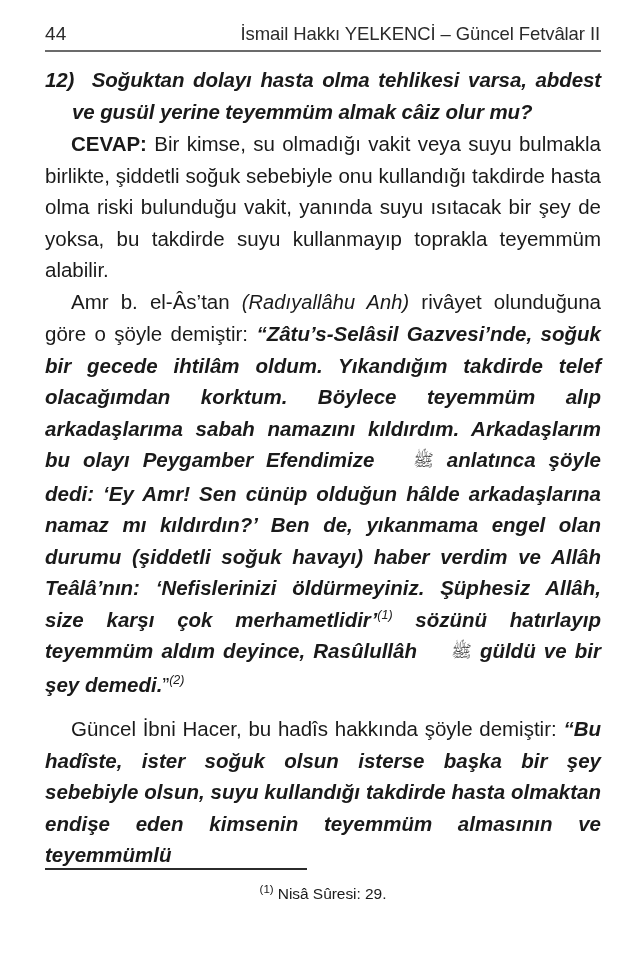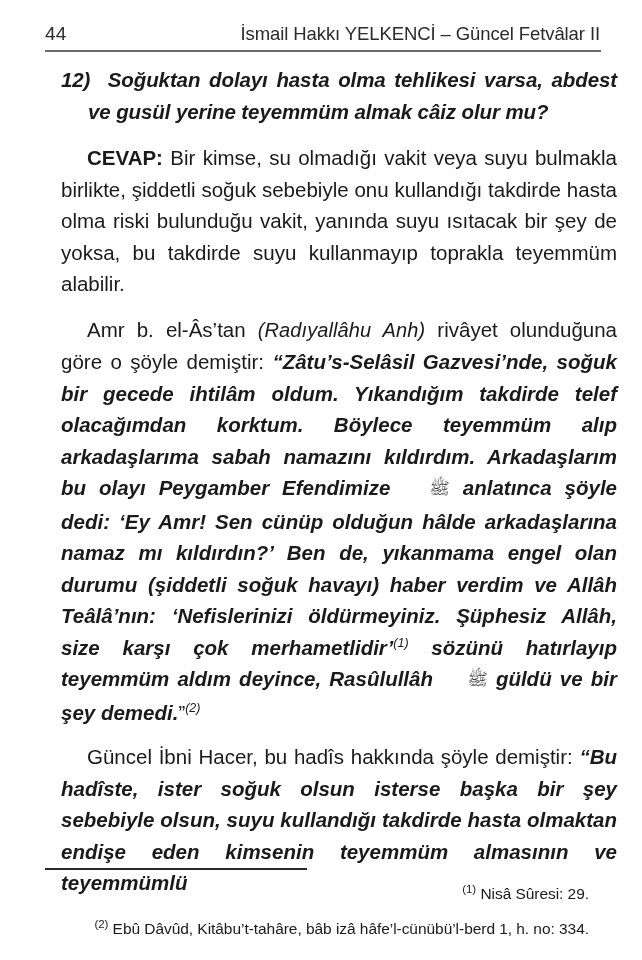--- a/index.html
+++ b/index.html
@@ -62,21 +62,21 @@
     left: 45px;
     top: 50px;
     width: 556px;
     height: 2px;
     background: #6b6b6b;
   }
 
   
   .content {
     position: absolute;
-    left: 61px;
+    left: 45px;
     top: 60px;
     width: 556px;
   }
 
   p {
     margin: 0;
     text-align: justify;
     text-justify: inter-word;
     font-size: 20.5px;
     line-height: 31.5px;
@@ -96,21 +96,20 @@
     text-indent: -27px;
     letter-spacing: -0.1px;
   }
   .q-num {
     font-weight: bold;
     font-style: italic;
   }
 
   .para {
     text-indent: 26px;
-    margin-top: 14px;
   }
   .para.tight { margin-top: 13px; }
 
   b, .b { font-weight: bold; }
   .bi { font-weight: bold; font-style: italic; }
   .smallcaps-src {
     font-style: italic;
     font-size: 20px;
     letter-spacing: 0.1px;
   }
@@ -144,21 +143,21 @@
   .fn-rule {
     width: 262px;
     height: 2px;
     background: #2b2b2b;
     margin-bottom: 10px;
   }
   .fn-line {
     font-size: 15.5px;
     line-height: 23px;
     color: #1a1a1a;
-    text-align: right;
+    text-align: center;
     margin: 12px;
     text-indent: 0;
     letter-spacing: -0.05px;
   }
   .fn-line sup {
     font-size: 11.5px;
     vertical-align: super;
     line-height: 0;
   }
 </style>
@@ -183,16 +182,15 @@
 
     <p class="para"><span>Amr b. el-Âs’tan</span> <span class="smallcaps-src">(Radıyallâhu Anh)</span> <span>rivâyet olunduğuna göre o şöyle demiştir:</span> <span class="bi">“</span><span class="bi">Zâtu’s-Selâsil Gazvesi’nde, soğuk bir gecede ihtilâm oldum. Yıkandığım takdirde telef olacağımdan korktum. Böylece teyemmüm alıp arkadaşlarıma sabah namazını kıldırdım. Arkadaşlarım bu olayı Peygamber Efendimize</span> <span class="sallallahu">ﷺ</span> <span class="bi">anlatınca şöyle dedi: ‘Ey Amr! Sen cünüp olduğun hâlde arkadaşlarına namaz mı kıldırdın?’ Ben de, yıkanmama engel olan durumu (şiddetli soğuk havayı) haber verdim ve Allâh Teâlâ’nın: ‘Nefislerinizi öldürmeyiniz. Şüphesiz Allâh, size karşı çok merhametlidir’</span><sup class="fn">(1)</sup> <span class="bi">sözünü hatırlayıp teyemmüm aldım deyince, Rasûlullâh</span> <span class="sallallahu">ﷺ</span> <span class="bi">güldü ve bir şey demedi.</span><span>”</span><sup class="fn">(2)</sup></p>
 
     <p class="para tight"><span>Güncel İbni Hacer, bu hadîs hakkında şöyle demiştir:</span> <span class="bi">“</span><span class="bi">Bu hadîste, ister soğuk olsun isterse başka bir şey sebebiyle olsun, suyu kullandığı takdirde hasta olmaktan endişe eden kimsenin teyemmüm almasının ve teyemmümlü</span></p>
 
   </div>
 
   <div class="footnotes">
     <div class="fn-rule"></div>
     <p class="fn-line"><sup>(1)</sup> <span>Nisâ Sûresi: 29.</span></p>
-    <p class="fn-line"><sup>(2)</sup> <span>Ebû Dâvûd, Kitâbu’t-tahâre, bâb izâ hâfe’l-cünübü’l-berd 1, h. no: 334.</span></p>
   </div>
 
 </div>
 
 </body></html>

